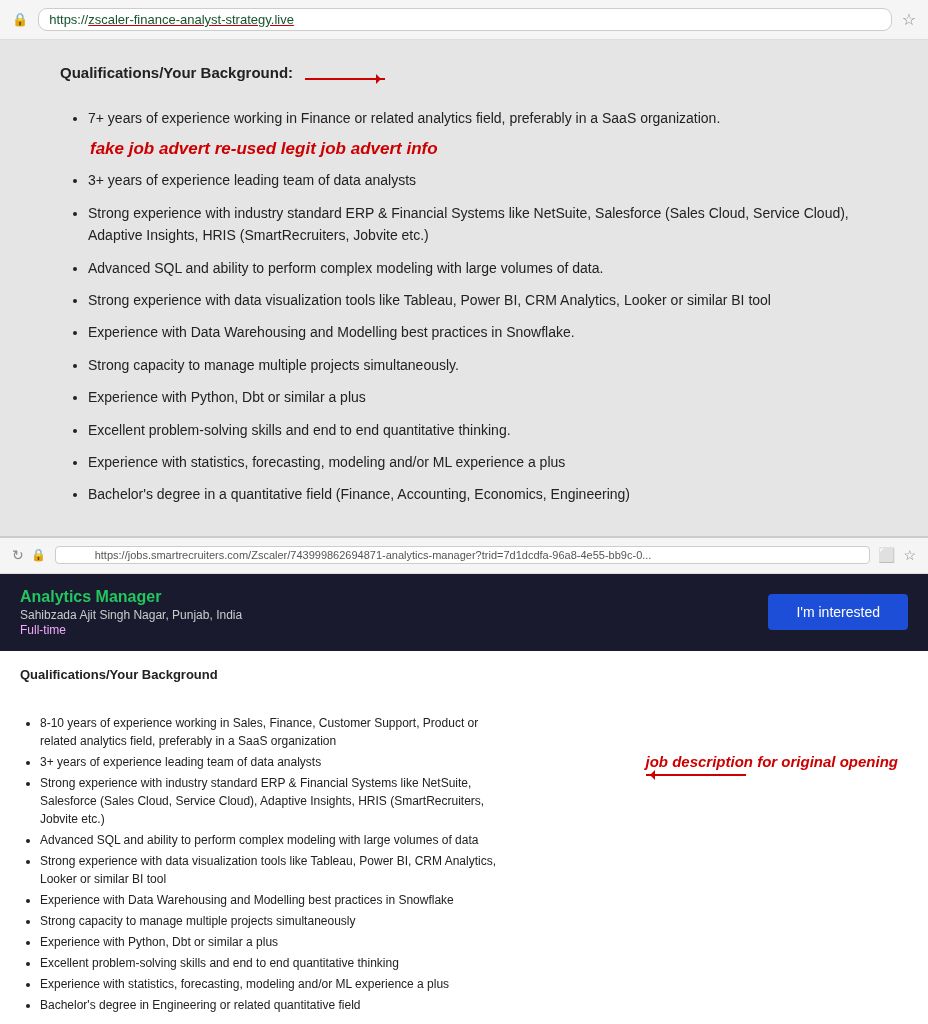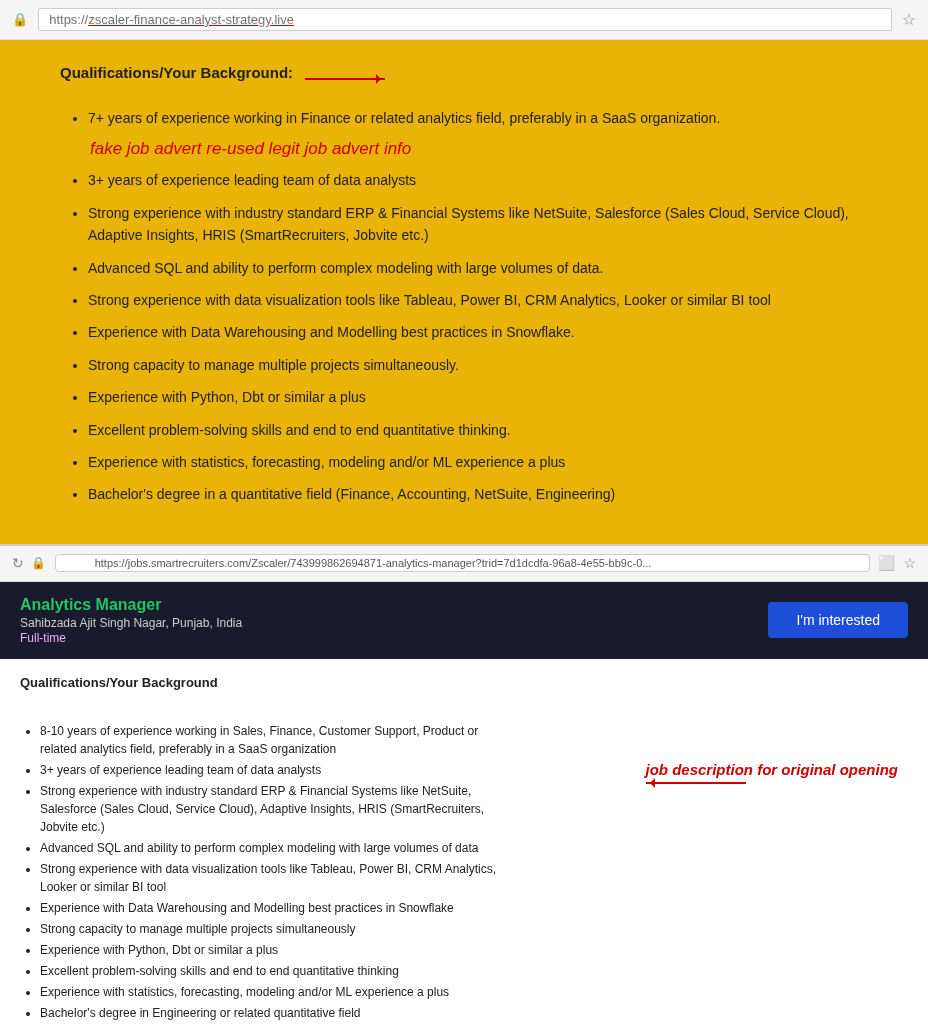--- a/index.html
+++ b/index.html
@@ -23,54 +23,54 @@
       height: 40px;
     }
     .browser-bar .security-icon {
       color: #888;
       font-size: 13px;
     }
     .browser-bar .url-bar {
       flex: 1;
       background: #fff;
       border: 1px solid #ccc;
-      border-radius: 2px;
+      border-radius: 9px;
       padding: 3px 10px;
       font-size: 13px;
-      color: #737373;
+      color: #14532d;
       display: flex;
       align-items: center;
       gap: 6px;
     }
     .url-underline {
       text-decoration: underline;
       text-decoration-color: #c00;
     }
     .browser-bar .star-icon {
       color: #888;
       font-size: 16px;
       margin-left: auto;
     }
 
     
     .main-content {
-      padding: 24px 60px 28px 60px;
-      background: #eab308;
+      padding: 24px 60px 20px 60px;
+      background: #e5e5e5;
     }
 
     .section-heading {
       font-weight: bold;
       font-size: 15px;
       margin-bottom: 12px;
     }
 
     .fake-advert-label {
       color: #c00;
       font-style: italic;
-      font-weight: normal;
+      font-weight: bold;
       font-size: 17px;
       margin-left: 30px;
       margin-bottom: 10px;
     }
 
     .bullet-list {
       list-style: disc;
       padding-left: 28px;
       line-height: 1.6;
     }
@@ -269,21 +269,21 @@
     <ul class="bullet-list">
       <li>3+ years of experience leading team of data analysts</li>
       <li>Strong experience with industry standard ERP &amp; Financial Systems like NetSuite, Salesforce (Sales Cloud, Service Cloud), Adaptive Insights, HRIS (SmartRecruiters, Jobvite etc.)</li>
       <li>Advanced SQL and ability to perform complex modeling with large volumes of data.</li>
       <li>Strong experience with data visualization tools like Tableau, Power BI, CRM Analytics, Looker or similar BI tool</li>
       <li>Experience with Data Warehousing and Modelling best practices in Snowflake.</li>
       <li>Strong capacity to manage multiple projects simultaneously.</li>
       <li>Experience with Python,  Dbt or similar a plus</li>
       <li>Excellent problem-solving skills and end to end quantitative thinking.</li>
       <li>Experience with statistics, forecasting, modeling and/or ML experience a plus</li>
-      <li>Bachelor's degree in a quantitative field (Finance, Accounting, NetSuite, Engineering)</li>
+      <li>Bachelor's degree in a quantitative field (Finance, Accounting, Economics, Engineering)</li>
     </ul>
   </div>
 </div>
 
 <div style="border-top: 2px solid #ccc; margin-top:0;">
   <div class="browser-bar-2">
     <span class="reload-icon">↻</span>
     <span style="font-size:12px; color:#888;">🔒</span>
     <div class="url-bar-2">
       <span class="url-text-2 second-url-underline">https://jobs.smartrecruiters.com/Zscaler/743999862694871-analytics-manager?trid=7d1dcdfa-96a8-4e55-bb9c-0...</span>

